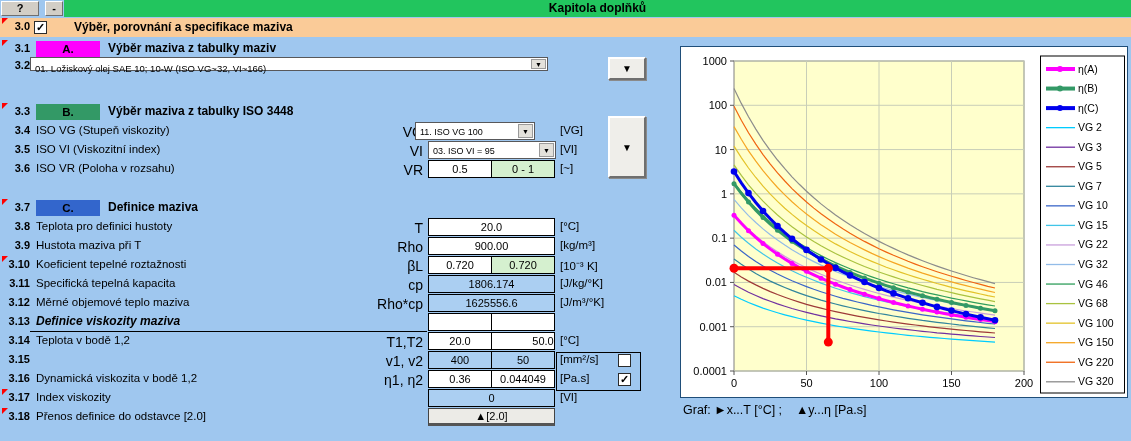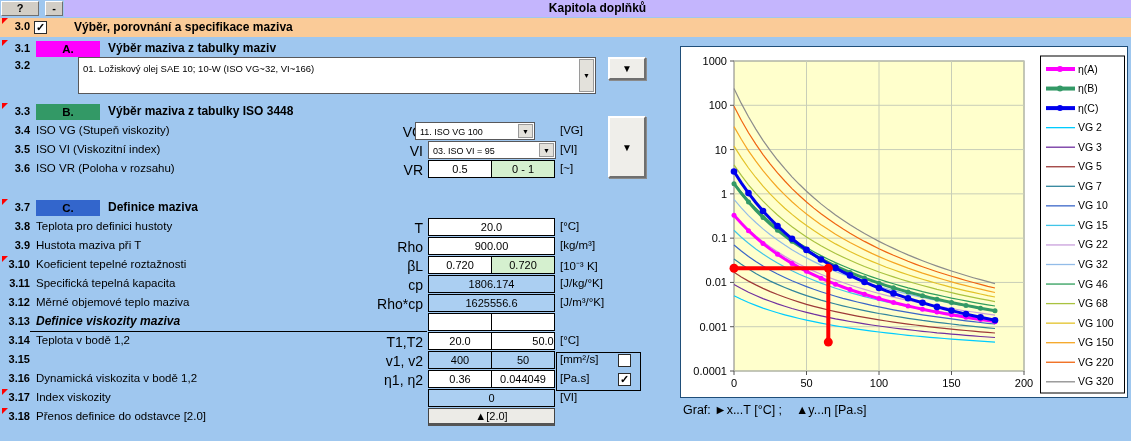--- a/index.html
+++ b/index.html
@@ -3,21 +3,21 @@
 <meta charset="utf-8">
 <style>
   html,body{margin:0;padding:0;}
   #app{position:relative;width:1131px;height:441px;background:#9FC7EF;
        font-family:"Liberation Sans",sans-serif;overflow:hidden;color:#000;}
   .abs{position:absolute;margin-left:18px;}
   
   .winbtn{position:absolute;background:#D2CEC6;border-top:1px solid #fff;border-left:1px solid #fff;
           border-right:1px solid #6f6f6f;border-bottom:1px solid #6f6f6f;
           font-weight:bold;font-size:11px;text-align:center;box-sizing:border-box;cursor:default;}
-  .headerbar{position:absolute;left:64px;top:0;width:1067px;height:17px;background:#c4b5fd;
+  .headerbar{position:absolute;left:64px;top:0;width:1067px;height:17px;background:#22c55e;
              font-weight:bold;font-size:12px;line-height:17px;text-align:center;}
   
   .row30{position:absolute;left:0;top:18px;width:1131px;height:19px;background:#FACB98;}
   
   .row{position:absolute;left:0;width:676px;height:19px;}
   .num{position:absolute;left:0;top:2px;width:30px;text-align:right;font-weight:bold;font-size:11px;}
   .lbl{position:absolute;left:36px;top:2px;font-size:11.5px;white-space:nowrap;}
   .sym{position:absolute;left:320px;top:2px;width:103px;text-align:right;font-size:14px;white-space:nowrap;}
   .unit{position:absolute;left:560px;top:2px;font-size:11.5px;white-space:nowrap;}
   .cell{position:absolute;top:0;height:18px;border:1px solid #000;font-size:11px;line-height:16px;
@@ -66,21 +66,21 @@
 
   <div id="rows">
       <div class="row" style="top: 40px;">
         <span class="comment"></span>
         <span class="num">3.1</span>
         <span class="badge" style="background: rgb(255, 0, 255);">A.</span>
         <span class="sectitle">Výběr maziva z tabulky maziv</span>
       </div>
       <div class="row" style="top: 57px;">
         <span class="num">3.2</span>
-        <div class="combo" style="left: 30px; width: 518px; height: 37px; margin-left: 48px;">
+        <div class="combo" style="left: 30px; width: 518px; height: 14px;">
           <span class="txt" style="font-size: 9.5px; line-height: 17px;">01. Ložiskový olej SAE 10; 10-W (ISO VG~32, VI~166)</span>
           <span class="arw">▼</span>
         </div>
         <div class="btn3d" style="left: 608px; top: 0px; width: 38px; height: 23px;">▼</div>
       </div>
       <div class="row" style="top: 103px;">
         <span class="comment"></span>
         <span class="num">3.3</span>
         <span class="badge" style="background: rgb(51, 153, 102);">B.</span>
         <span class="sectitle">Výběr maziva z tabulky ISO 3448</span>

